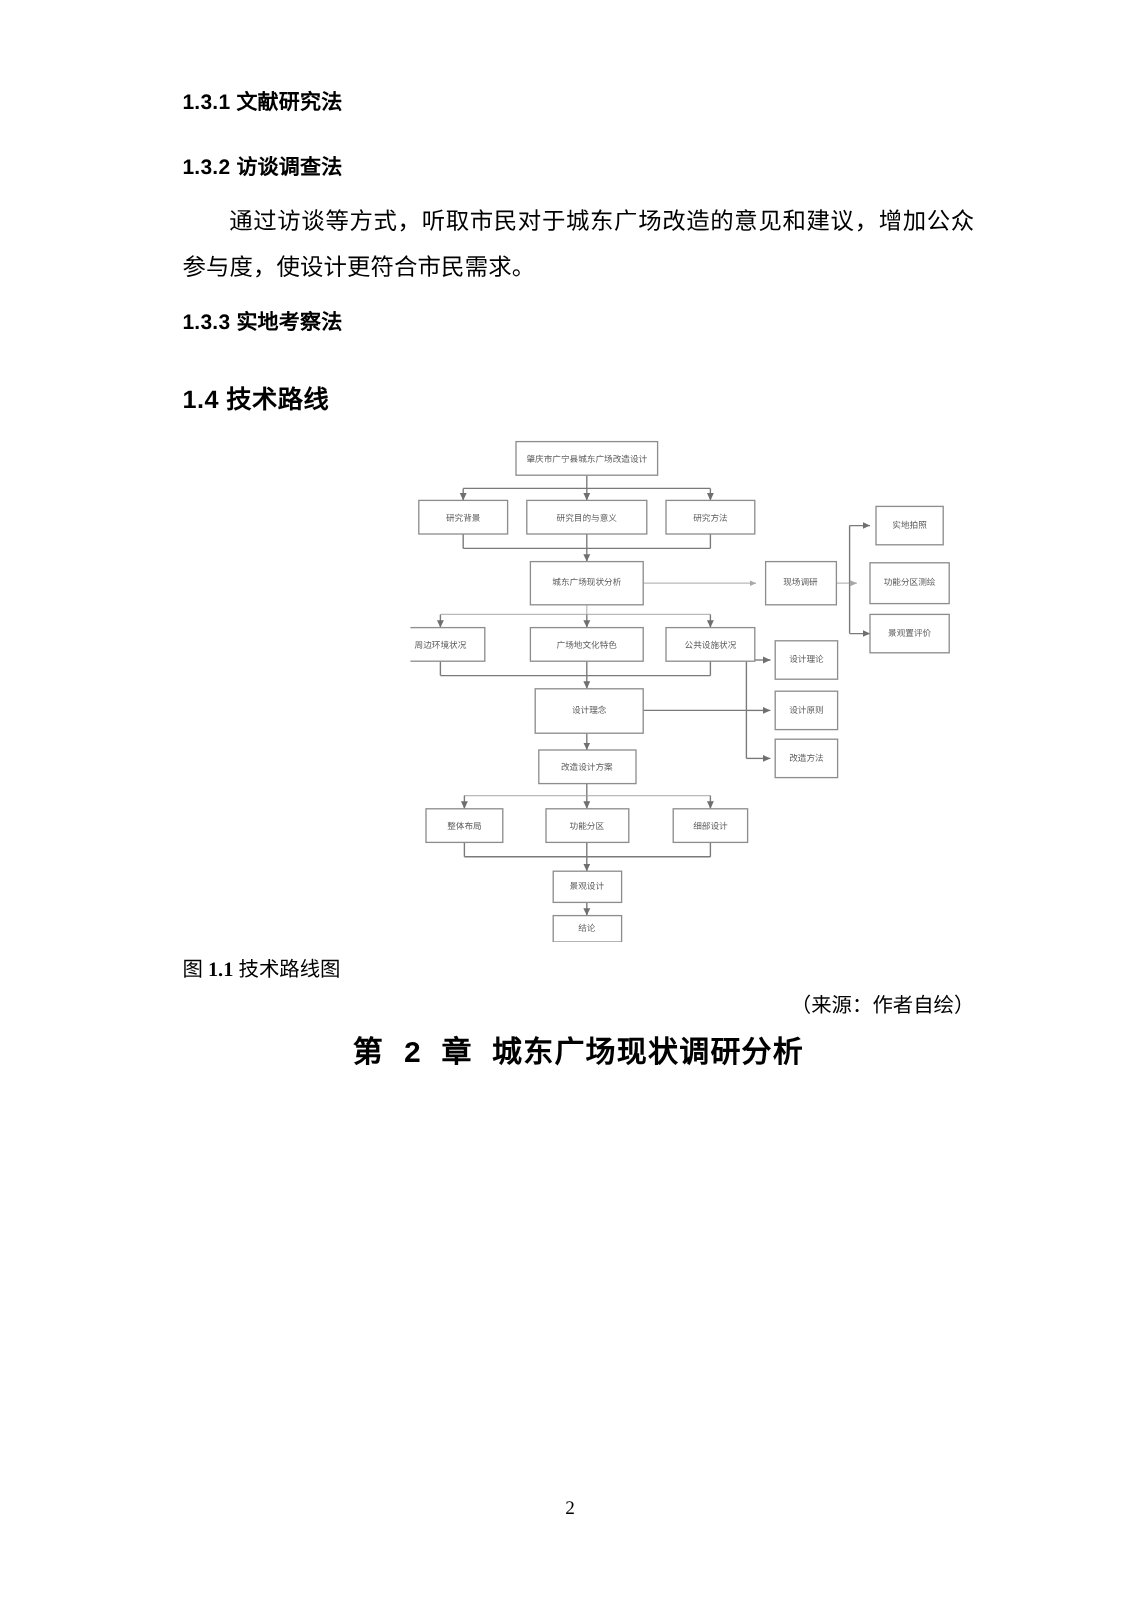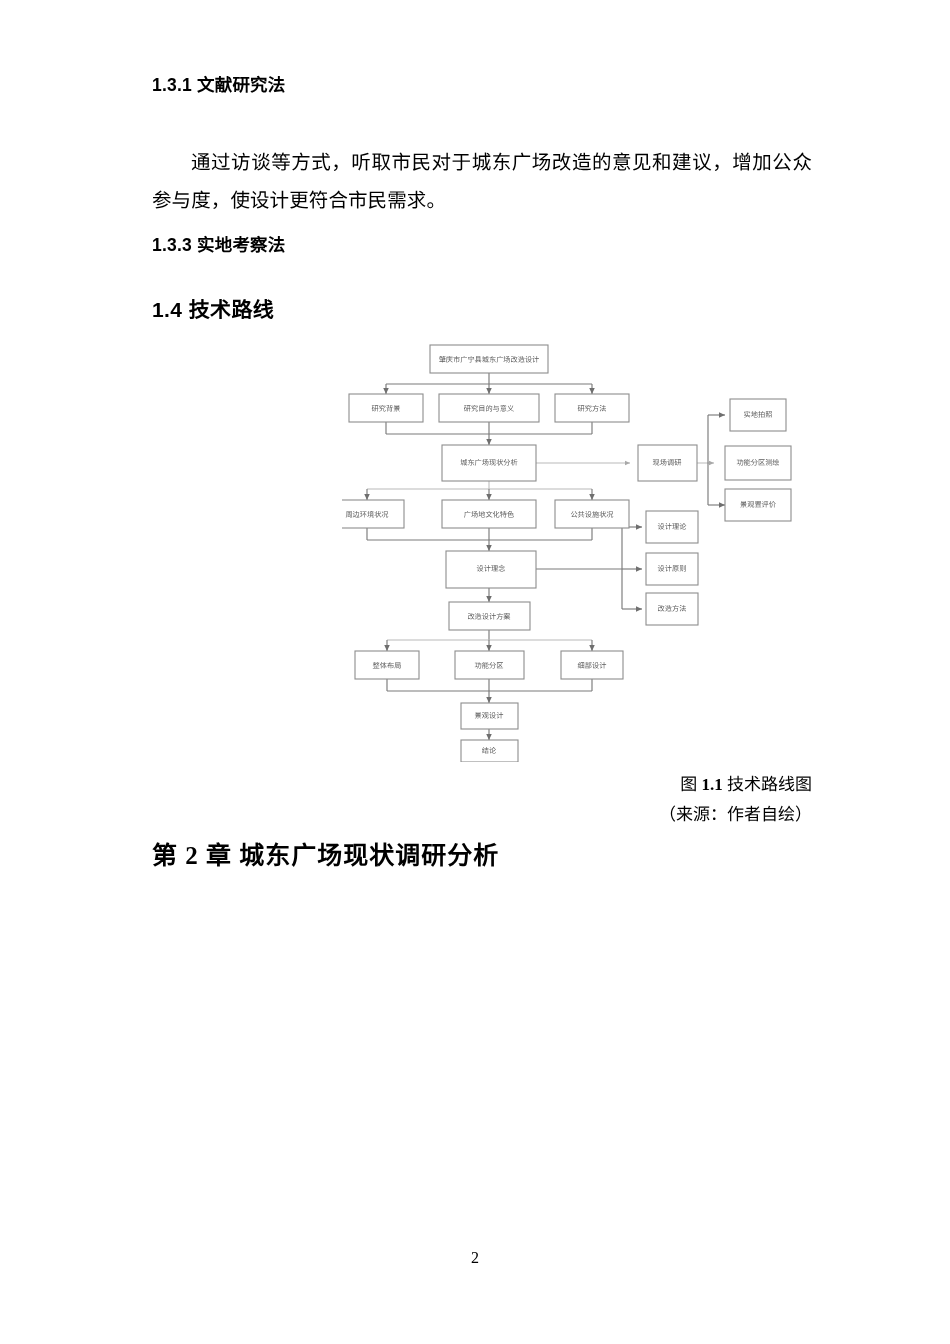--- a/index.html
+++ b/index.html
@@ -43,26 +43,26 @@
   }
   .h2 {
     font-family: "Liberation Sans", "DejaVu Sans", sans-serif;
     font-weight: bold;
     font-size: 21px;
     line-height: 1.4;
     margin: 0;
     letter-spacing: 0.4px;
   }
   .h1 {
-    font-family: Liberation Serif, serif;
+    font-family: Liberation Mono, monospace;
     font-weight: bold;
     font-size: 25px;
     line-height: 1.4;
     margin: 0;
-    text-align: left;
+    text-align: center;
     letter-spacing: 1px;
   }
 
   
   .para {
     font-family: "Liberation Serif", "DejaVu Serif", serif;
     font-size: 19.5px;
     line-height: 38px;
     margin: 0;
     text-align: justify;
@@ -84,21 +84,21 @@
   .figure-block {
     margin: 0;
     padding: 0;
   }
   .figure-canvas-wrap {
     width: 660px;
     display: flex;
     justify-content: flex-end;
   }
   .figure-caption {
-    text-align: right;
+    text-align: left;
     font-family: "Liberation Serif", "DejaVu Serif", serif;
     font-size: 17px;
     line-height: 30px;
     margin: 0;
   }
   .figure-caption b { font-weight: bold; }
   .figure-source {
     text-align: right;
     font-family: "Liberation Serif", "DejaVu Serif", serif;
     font-size: 17px;
@@ -152,20 +152,21 @@
 
     <div class="sp-26"></div>
     <div class="sp-26"></div>
     <div class="sp-22"></div>
 
     <h3 class="h3">1.3.1 文献研究法</h3>
     <div class="sp-16"></div>
 
     <div class="sp-14"></div>
 
+    <h3 class="h3">1.3.2 访谈调查法</h3>
     <div class="sp-16"></div>
     <p class="para">通过访谈等方式，听取市民对于城东广场改造的意见和建议，增加公众参与度，使设计更符合市民需求。</p>
 
     <div class="sp-14"></div>
 
     <h3 class="h3">1.3.3 实地考察法</h3>
     <div class="sp-16"></div>
 
     <div class="sp-22"></div>
 

